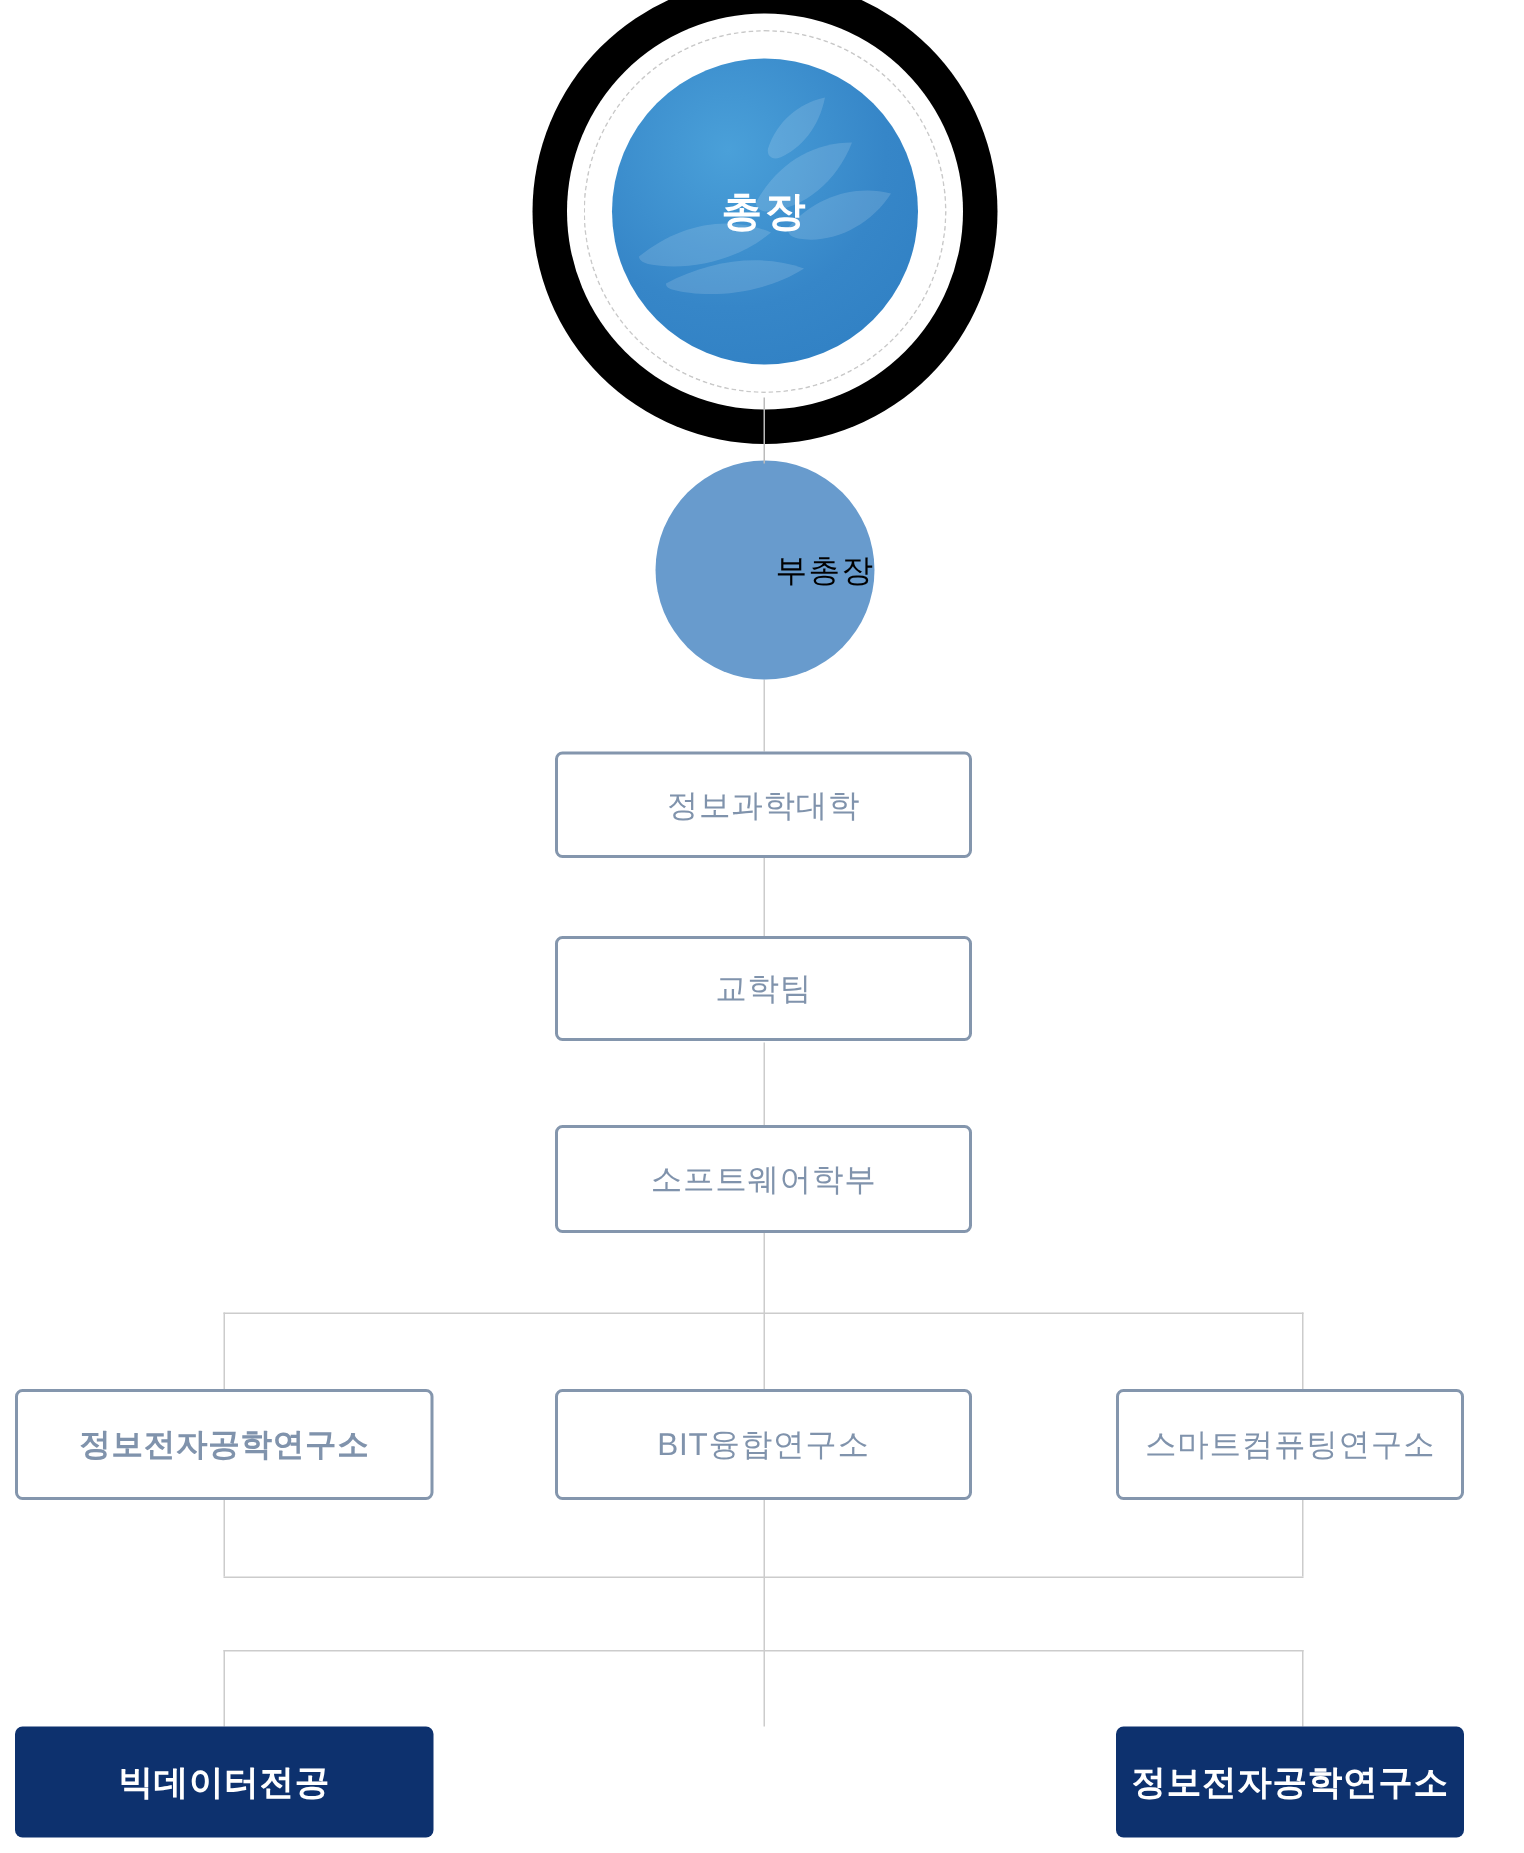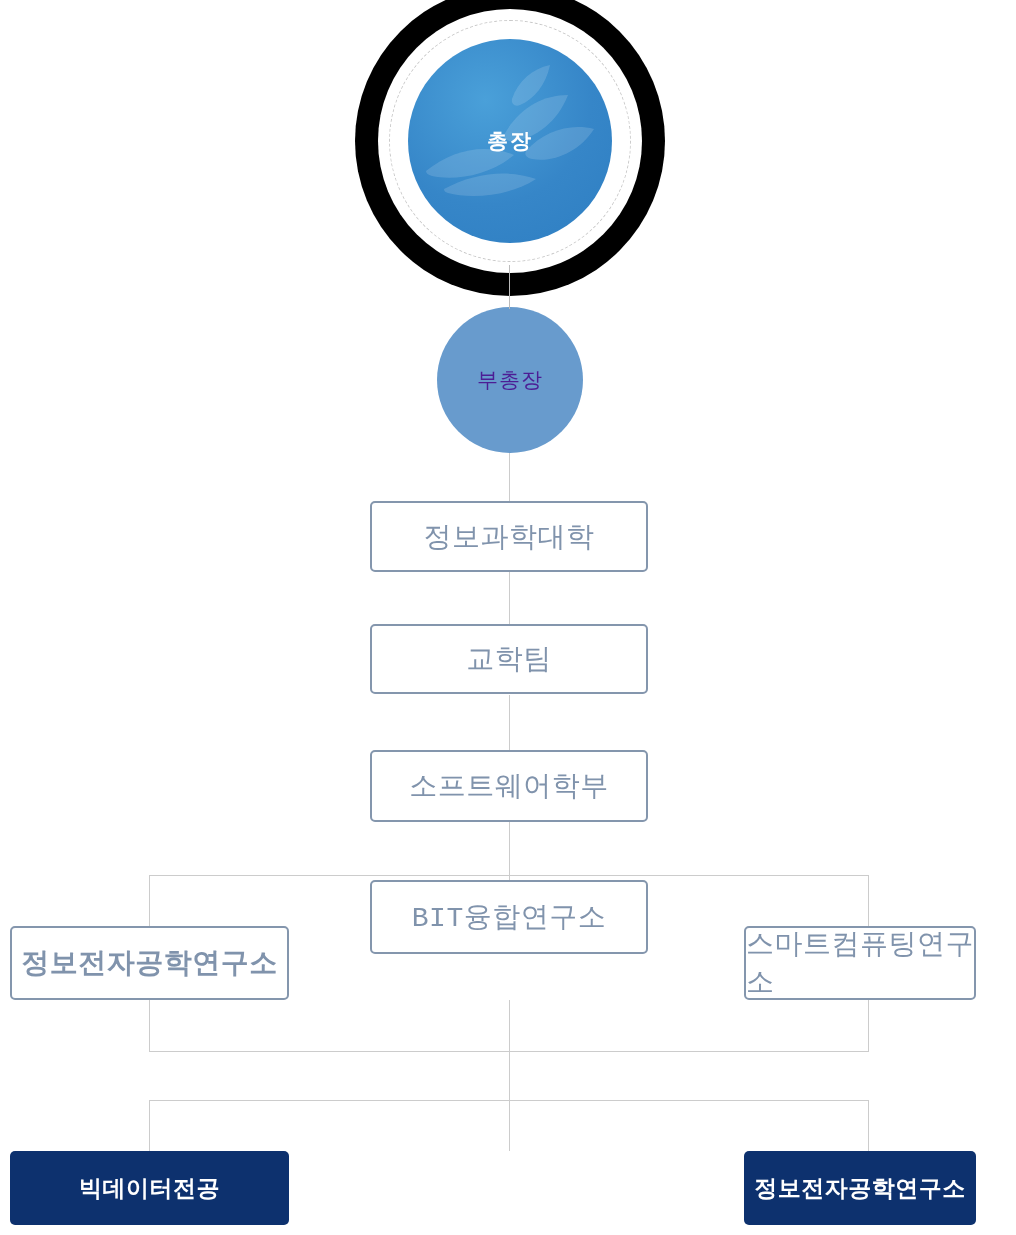--- a/index.html
+++ b/index.html
@@ -38,42 +38,42 @@
   }
   .circle-president {
     position: absolute; left: 408px; top: 39px;
     width: 204px; height: 204px; border-radius: 50%;
     background: radial-gradient(circle at 38% 30%, #4aa0d9 0%, #3686c8 55%, #2e7ec2 100%);
     z-index: 4; display: flex; align-items: center; justify-content: center;
     overflow: hidden;
   }
   .circle-president .label {
     position: relative; z-index: 2;
-    color: #ffffff; font-size: 21px; font-weight: 600; letter-spacing: 2px;
+    color: #ffffff; font-size: 27px; font-weight: 600; letter-spacing: 2px;
   }
   .watermark {
     position: absolute; left: 0; top: 0; width: 204px; height: 204px; z-index: 1;
   }
 
   
   .circle-vp {
     position: absolute; left: 437px; top: 307px;
     width: 146px; height: 146px; border-radius: 50%;
     background: #689bcd; z-index: 5;
-    display: flex; align-items: center; justify-content: center;
-    color: #4c1d95; font-size: 21px; font-weight: 500; letter-spacing: 1px;
+    display: flex; align-items: center; justify-content: flex-end;
+    color: #000000; font-size: 21px; font-weight: 500; letter-spacing: 1px;
   }
 
   
   .node {
     position: absolute; height: 71px;
     background: #ffffff;
     border: 2px solid #8496ad; border-radius: 5px;
     display: flex; align-items: center; justify-content: center;
-    color: #8093ac; font-size: 28px; letter-spacing: 0.5px;
+    color: #8093ac; font-size: 21px; letter-spacing: 0.5px;
     z-index: 5;
   }
   .node.tall { height: 74px; }
 
   
   .major {
     position: absolute; top: 1151px; height: 74px;
     background: #0d316e; border-radius: 5px;
     display: flex; align-items: center; justify-content: center;
     color: #ffffff; font-size: 23px; font-weight: 700; letter-spacing: 0.5px;
@@ -129,21 +129,21 @@
     <span>소프트웨어학부</span>
   </div>
 
   <div class="hline" style="left:149px; top:875px; width:720px;"></div>
   <div class="vline" style="left:149px; top:875px; height:51px;"></div>
   <div class="vline" style="left:868px; top:875px; height:51px;"></div>
 
   <div class="node tall col-left" style="top:926px;font-weight:bold;">
     <span>정보전자공학연구소</span>
   </div>
-  <div class="node tall col-mid" style="top:880px;font-family:Liberation Mono, monospace;">
+  <div class="node tall col-mid" style="top:926px;">
     <span>BIT융합연구소</span>
   </div>
   <div class="node tall col-right" style="top:926px;">
     <span>스마트컴퓨팅연구소</span>
   </div>
 
   <div class="vline" style="left:149px; top:1000px; height:51px;"></div>
   <div class="vline" style="left:868px; top:1000px; height:51px;"></div>
   <div class="hline" style="left:149px; top:1051px; width:720px;"></div>
 

